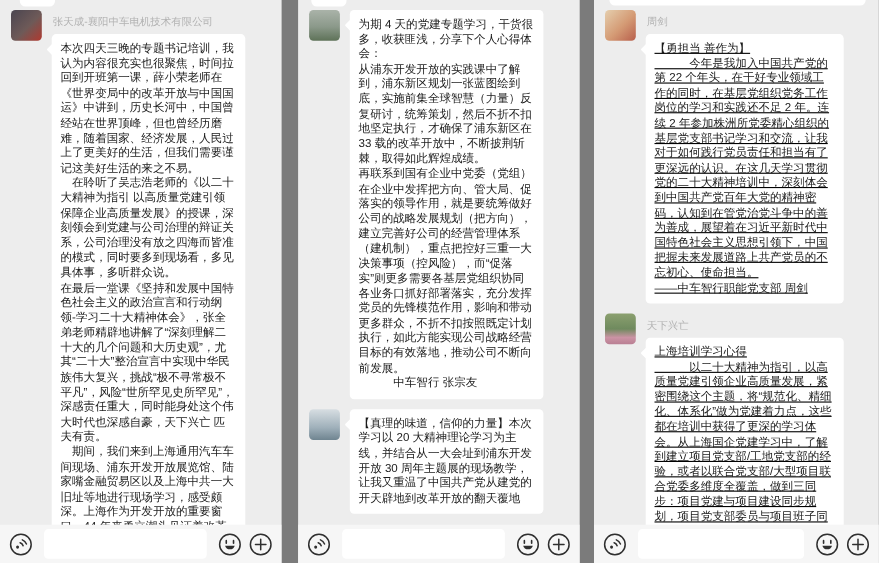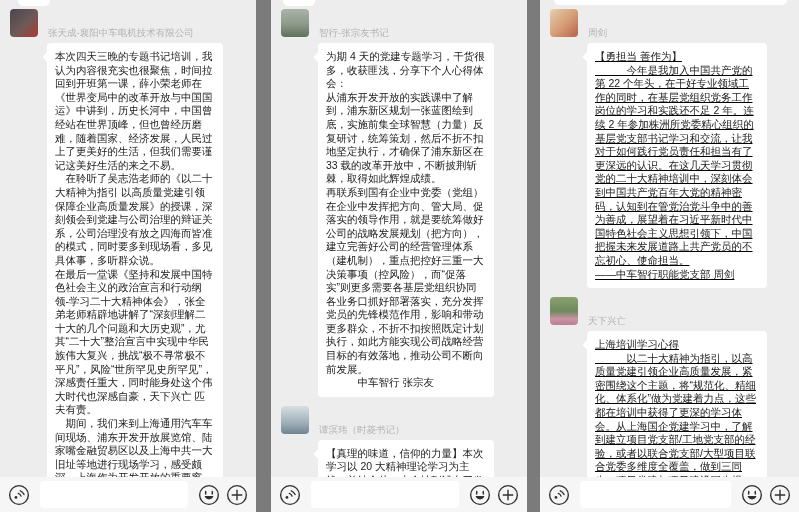--- a/index.html
+++ b/index.html
@@ -30,21 +30,21 @@
   .avatar{
     width:28px;height:28px;border-radius:4px;flex:none;margin-right:9px;
   }
   .av-wedding{background:linear-gradient(135deg,#4a4550 0%,#6e5a58 55%,#b0392f 100%);}
   .av-hill{background:linear-gradient(180deg,#aab3a9 0%,#8b998a 55%,#5e7258 100%);}
   .av-snow{background:linear-gradient(180deg,#d7dee2 0%,#9fb0ba 60%,#6f8490 100%);}
   .av-warm{background:linear-gradient(135deg,#e5cfae 0%,#d49a74 55%,#b85f4c 100%);}
   .av-flowers{background:linear-gradient(180deg,#8ba06f 0%,#6f8a5e 50%,#cb93a4 78%,#b97f93 100%);}
   .col{min-width:0;}
   .sender{
-    font-size:9.5px;color:var(--sender-color);line-height:12px;margin:18px 0 4px 1px;
+    font-size:9.5px;color:var(--sender-color);line-height:12px;margin:6px 0 4px 1px;
     white-space:nowrap;overflow:hidden;
   }
   .bubble{
     position:relative;background:var(--bubble-bg);border-radius:4px;
     padding:7px 8px;max-width:176px;width:fit-content;
   }
   .bubble::before{
     content:"";position:absolute;left:-3px;top:10px;width:8px;height:8px;
     background:var(--bubble-bg);transform:rotate(45deg);border-radius:1px;
   }
@@ -115,33 +115,31 @@
     </div>
   </div>
 </div>
 
 <div class="panel panel-2">
   <div class="messages">
     <div class="remnant remnant-small" style="left:12px;"></div>
     <div class="msg">
       <div class="avatar av-hill"></div>
       <div class="col">
-        <div class="sender">智行-张宗友书记</div>
         <div class="bubble">
           <span class="bubble-text">为期 4 天的党建专题学习，干货很多，收获匪浅，分享下个人心得体会：
 从浦东开发开放的实践课中了解到，浦东新区规划一张蓝图绘到底，实施前集全球智慧（力量）反复研讨，统筹策划，然后不折不扣地坚定执行，才确保了浦东新区在 33 载的改革开放中，不断披荆斩棘，取得如此辉煌成绩。
 再联系到国有企业中党委（党组）在企业中发挥把方向、管大局、促落实的领导作用，就是要统筹做好公司的战略发展规划（把方向），建立完善好公司的经营管理体系（建机制），重点把控好三重一大决策事项（控风险），而“促落实”则更多需要各基层党组织协同各业务口抓好部署落实，充分发挥党员的先锋模范作用，影响和带动更多群众，不折不扣按照既定计划执行，如此方能实现公司战略经营目标的有效落地，推动公司不断向前发展。
 　　　中车智行 张宗友</span>
         </div>
       </div>
     </div>
     <div class="msg">
       <div class="avatar av-snow"></div>
       <div class="col">
-        <div class="sender">谭溟玮（时菱书记）</div>
         <div class="bubble">
           <span class="bubble-text">【真理的味道，信仰的力量】本次学习以 20 大精神理论学习为主线，并结合从一大会址到浦东开发开放 30 周年主题展的现场教学，让我又重温了中国共产党从建党的开天辟地到改革开放的翻天覆地</span>
         </div>
       </div>
     </div>
   </div>
   <div class="inputbar">
     <button class="icon-btn">
       <svg viewBox="0 0 24 24">
         <circle cx="12" cy="12" r="10.2" fill="none" stroke="currentColor" stroke-width="1.5"></circle>

